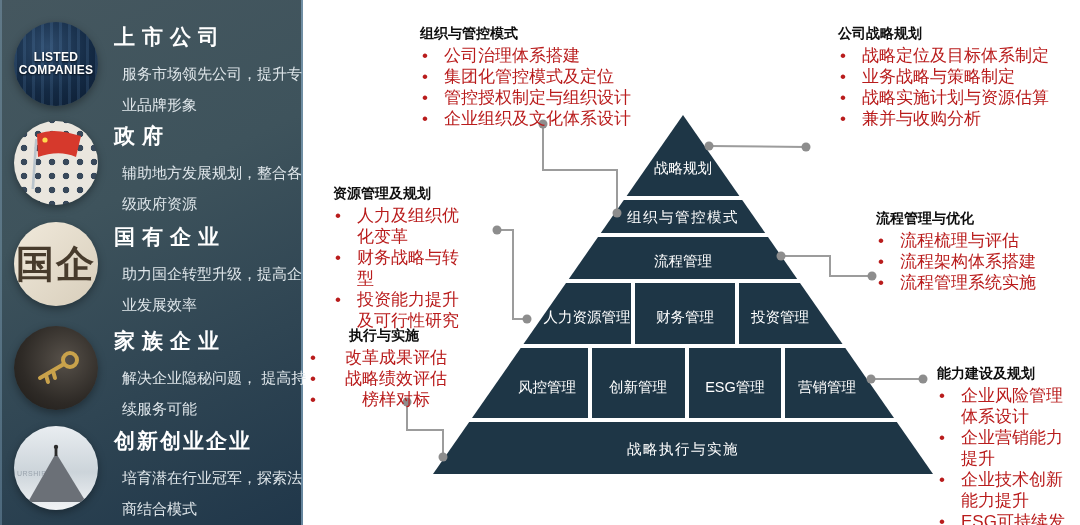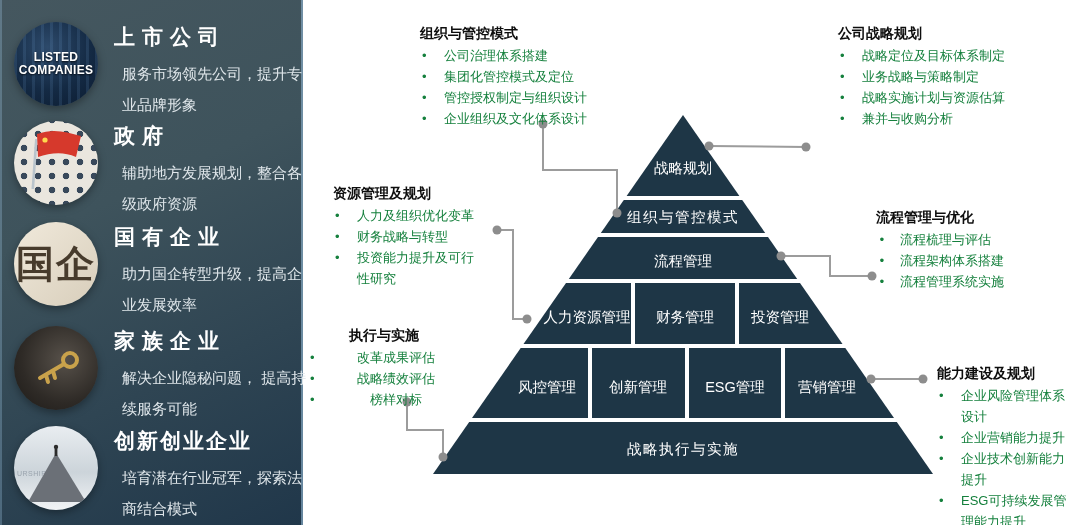--- a/index.html
+++ b/index.html
@@ -47,27 +47,27 @@
   .diagram{position:absolute;left:0;top:0;width:1080px;height:525px;}
   .band{fill:var(--pyramid,#1e3646);}
   .plabel{fill:#ffffff;font-size:14.5px;text-anchor:middle;dominant-baseline:central;
           font-family:"Liberation Sans","DejaVu Sans",sans-serif;}
   .conn{stroke:var(--connector,#9c9c9c);stroke-width:2;fill:none;}
   .dot{fill:var(--connector-dot,#8d8d8d);}
 
   
   .callout{position:absolute;color:var(--text-dark,#111);}
   .callout h3{margin:0 0 3px 0;font-size:14px;line-height:18px;font-weight:700;color:#0d0d0d;}
-  .callout ul{margin:0;padding:0;list-style:none;font-size:13px;color:#15803d;}
+  .callout ul{margin:0;padding:0;list-style:none;font-size:17px;color:#b91c1c;}
   .callout li{position:relative;padding-left:24px;line-height:21px;word-break:break-all;}
   .callout li::before{content:"\2022";position:absolute;left:2px;top:0;}
   #co-org{left:420px;top:24px;width:220px;}
   #co-strategy{left:838px;top:24px;width:232px;}
   #co-resource{left:333px;top:184px;width:142px;}
-  #co-process{left:876px;top:209px;width:172px;font-family:Liberation Mono, monospace;}
+  #co-process{left:876px;top:209px;width:172px;}
   #co-execution{left:308px;top:326px;width:152px;text-align:center;}
   #co-capability{left:937px;top:364px;width:132px;}
 </style>
 </head>
 <body>
 
 <div class="canvas">
 
   <aside class="sidebar">
 

